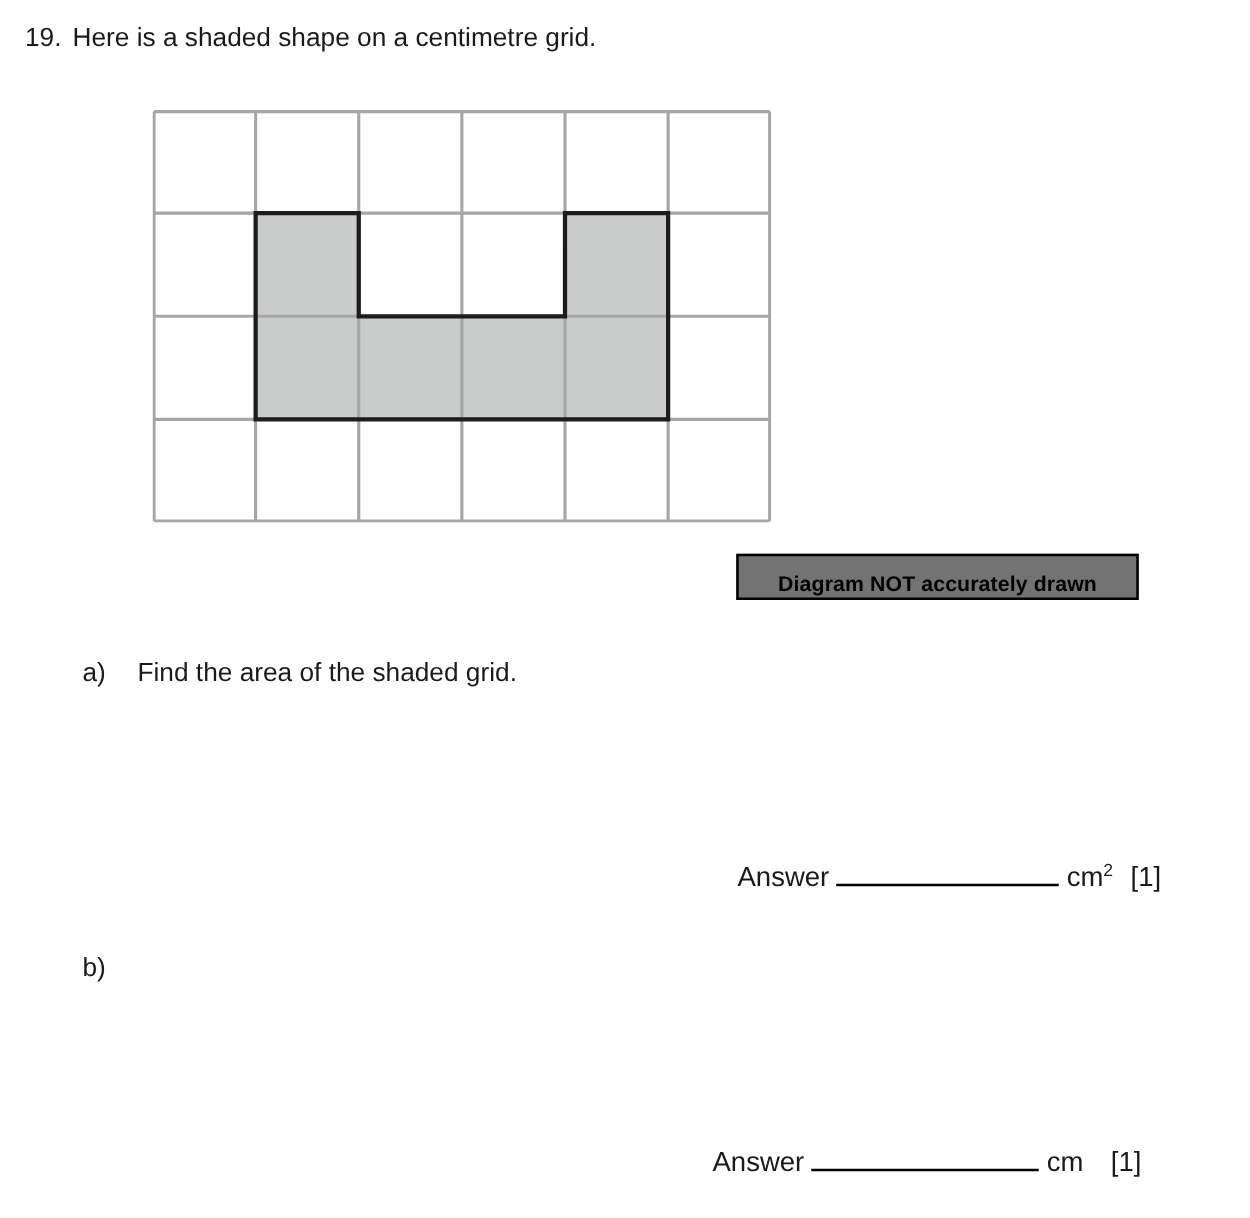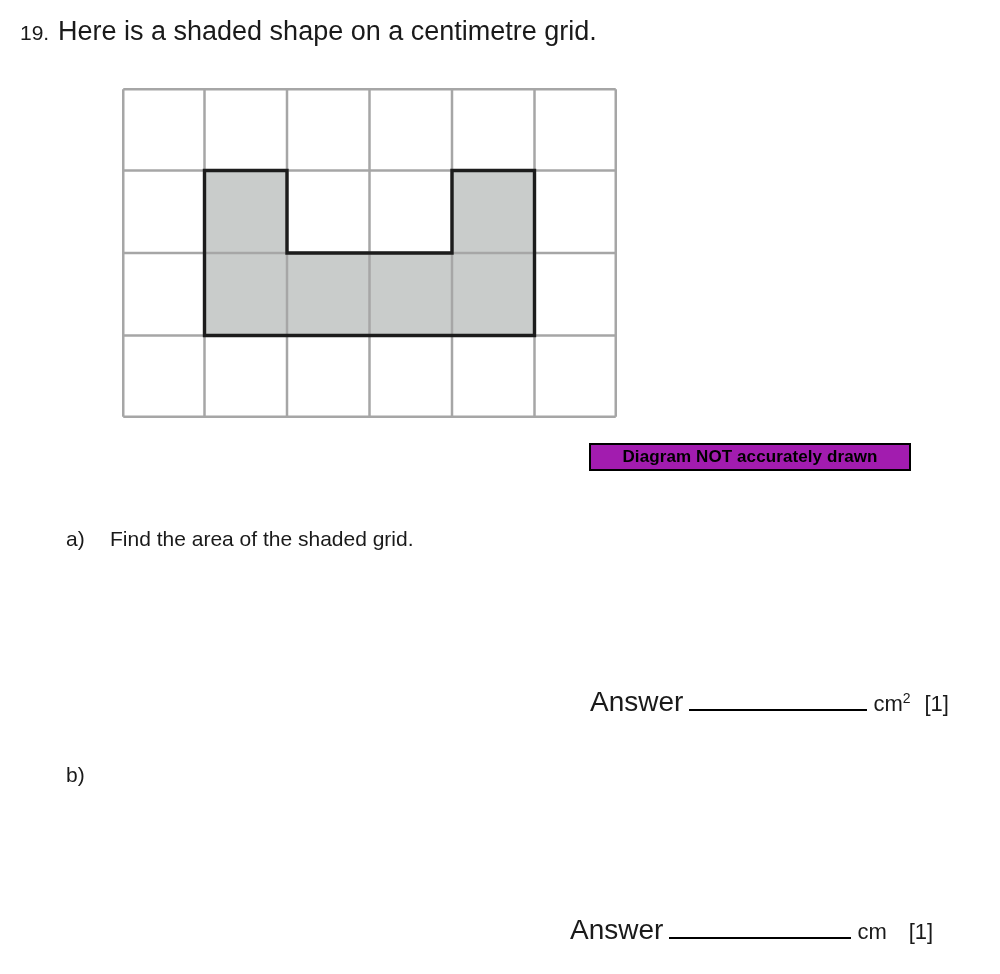--- a/index.html
+++ b/index.html
@@ -26,46 +26,46 @@
     font-size: 21px;
     line-height: 30px;
     white-space: pre;
     justify-content: flex-end;
   }
   .q-number {
     width: 38px;
     flex: 0 0 38px;
   }
   .q-text {
-    font-size: 27px;
+    font-size: 21px;
   }
 
   
   .grid-wrap {
     position: absolute;
     left: 122px;
     top: 88px;
     width: 495px;
     height: 330px;
   }
   .grid-svg {
     display: block;
   }
 
   
   .nad-box {
     position: absolute;
     left: 589px;
     top: 443px;
     width: 322px;
-    height: 28px;
+    height: 37px;
     border: 2px solid #000000;
-    background: #a21caf;
+    background: #737373;
     display: flex;
-    align-items: center;
+    align-items: flex-end;
     justify-content: center;
     box-sizing: border-box;
   }
   .nad-text {
     font-size: 17px;
     font-weight: bold;
     letter-spacing: 0.1px;
     color: #000000;
   }
 
@@ -91,21 +91,21 @@
     position: absolute;
     display: flex;
     align-items: baseline;
     font-size: 22px;
     line-height: 30px;
     white-space: pre;
   }
   .answer-a { left: 590px; top: 687px; }
   .answer-b { left: 570px; top: 915px; }
 
-  .answer-word { font-size: 28px; }
+  .answer-word { font-size: 22px; }
   .answer-blank {
     display: inline-block;
     width: 178px;
     margin: 0 2px 0 6px;
     border-bottom: 2px solid #000000;
     height: 20px;
   }
   .answer-blank-b {
     width: 182px;
   }

